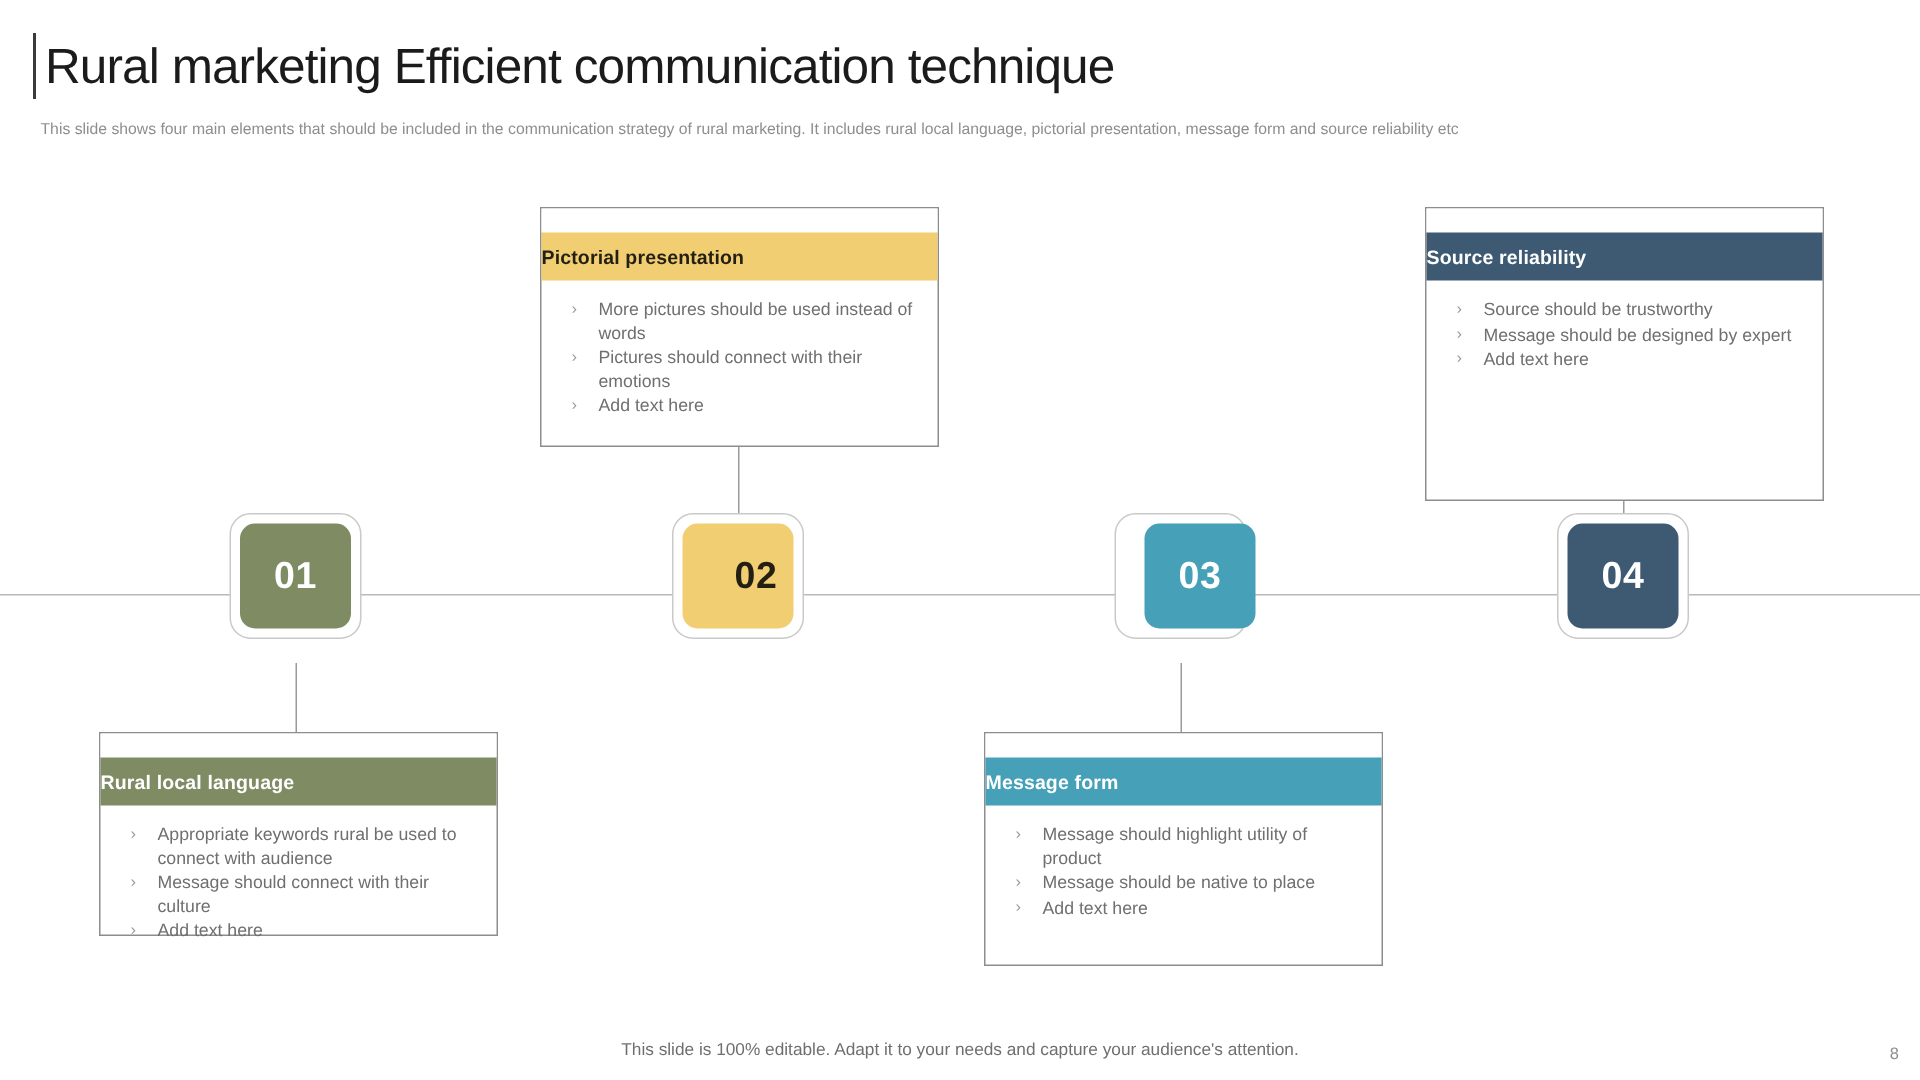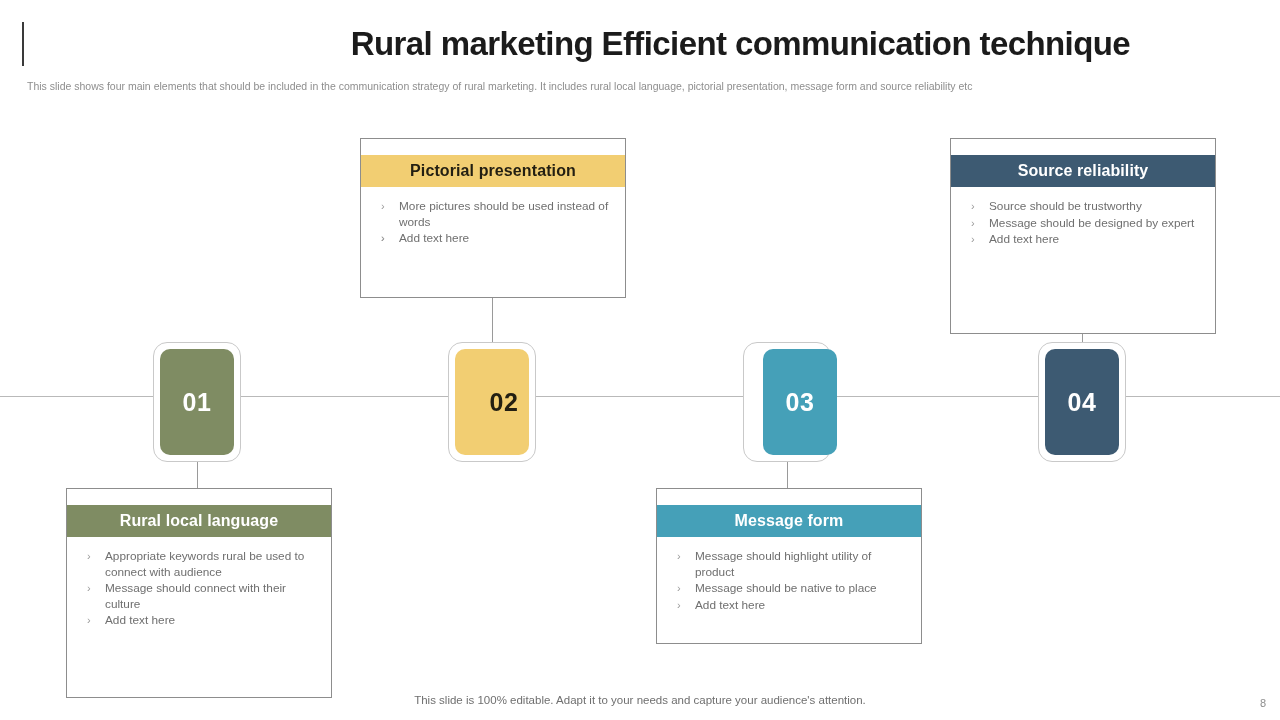--- a/index.html
+++ b/index.html
@@ -20,26 +20,25 @@
     position: absolute;
     left: 22px; top: 22px;
     width: 2px; height: 44px;
     background: #3a3a3a;
   }
   .page-title {
     position: absolute;
     left: 30px; top: 22px;
     width: 1100px;
     font-size: 33px;
-    font-weight: bold;
+    font-weight: normal;
     color: #1b1b1b;
     letter-spacing: -0.6px;
     line-height: 44px;
     white-space: nowrap;
-    text-align: right;
   }
   .page-subtitle {
     position: absolute;
     left: 27px; top: 79px;
     width: 1180px;
     font-size: 10.5px;
     color: #8e8e8e;
     line-height: 14px;
     white-space: nowrap;
   }
@@ -48,21 +47,21 @@
   .axis {
     position: absolute;
     left: 0; top: 396px;
     width: 1280px; height: 1px;
     background: #b9b9b9;
   }
 
   
   .node {
     position: absolute;
-    width: 88px; height: 120px;
+    width: 88px; height: 84px;
     border: 1px solid #c9c9c9;
     border-radius: 14px;
     background: #ffffff;
     padding: 6px;
     z-index: 4;
   }
   .node-inner {
     width: 100%; height: 100%;
     border-radius: 10px;
     display: flex;
@@ -87,22 +86,22 @@
     width: 266px;
     border: 1px solid #8d8d8d;
     background: #ffffff;
     z-index: 3;
   }
   .card-cap { height: 16px; background: #ffffff; }
   .card-head {
     height: 32px;
     display: flex;
     align-items: center;
-    justify-content: center;
-    font-size: 16px;
+    justify-content: flex-start;
+    font-size: 13px;
     font-weight: bold;
     letter-spacing: 0.1px;
   }
   .card-body {
     padding: 12px 14px 14px 14px;
   }
   .bullets { list-style: none; }
   .bullets li {
     position: relative;
     padding-left: 24px;
@@ -114,21 +113,21 @@
   .bullets li .chev {
     position: absolute;
     left: 6px; top: 0;
     color: #9a9a9a;
     font-size: 11px;
   }
 
   
   #card-pictorial { left: 360px; top: 138px; height: 160px; }
   #card-source    { left: 950px; top: 138px; height: 196px; }
-  #card-rural     { left: 66px;  top: 488px; height: 210px; }
+  #card-rural     { left: 66px;  top: 488px; height: 136px; }
   #card-message   { left: 656px; top: 488px; height: 156px; }
 
   .card-body.tall { min-height: 96px; }
 
   
   .footer-note {
     position: absolute;
     left: 0; top: 694px;
     width: 1280px;
     text-align: center;
@@ -180,21 +179,21 @@
   </div>
 
   <div class="card" id="card-pictorial">
     <div class="card-cap"></div>
     <div class="card-head" style="background: rgb(242, 206, 114); color: rgb(35, 31, 18);">
       <span>Pictorial presentation</span>
     </div>
     <div class="card-body">
       <ul class="bullets">
         <li><span class="chev">›</span><span>More pictures should be used instead of words</span></li>
-        <li><span class="chev">›</span></li>
+        <li><span class="chev">›</span><span>Pictures should connect with their emotions</span></li>
         <li><span class="chev">›</span><span>Add text here</span></li>
       </ul>
     </div>
   </div>
 
   <div class="card" id="card-source">
     <div class="card-cap"></div>
     <div class="card-head" style="background: rgb(61, 90, 114); color: rgb(255, 255, 255);">
       <span>Source reliability</span>
     </div>

